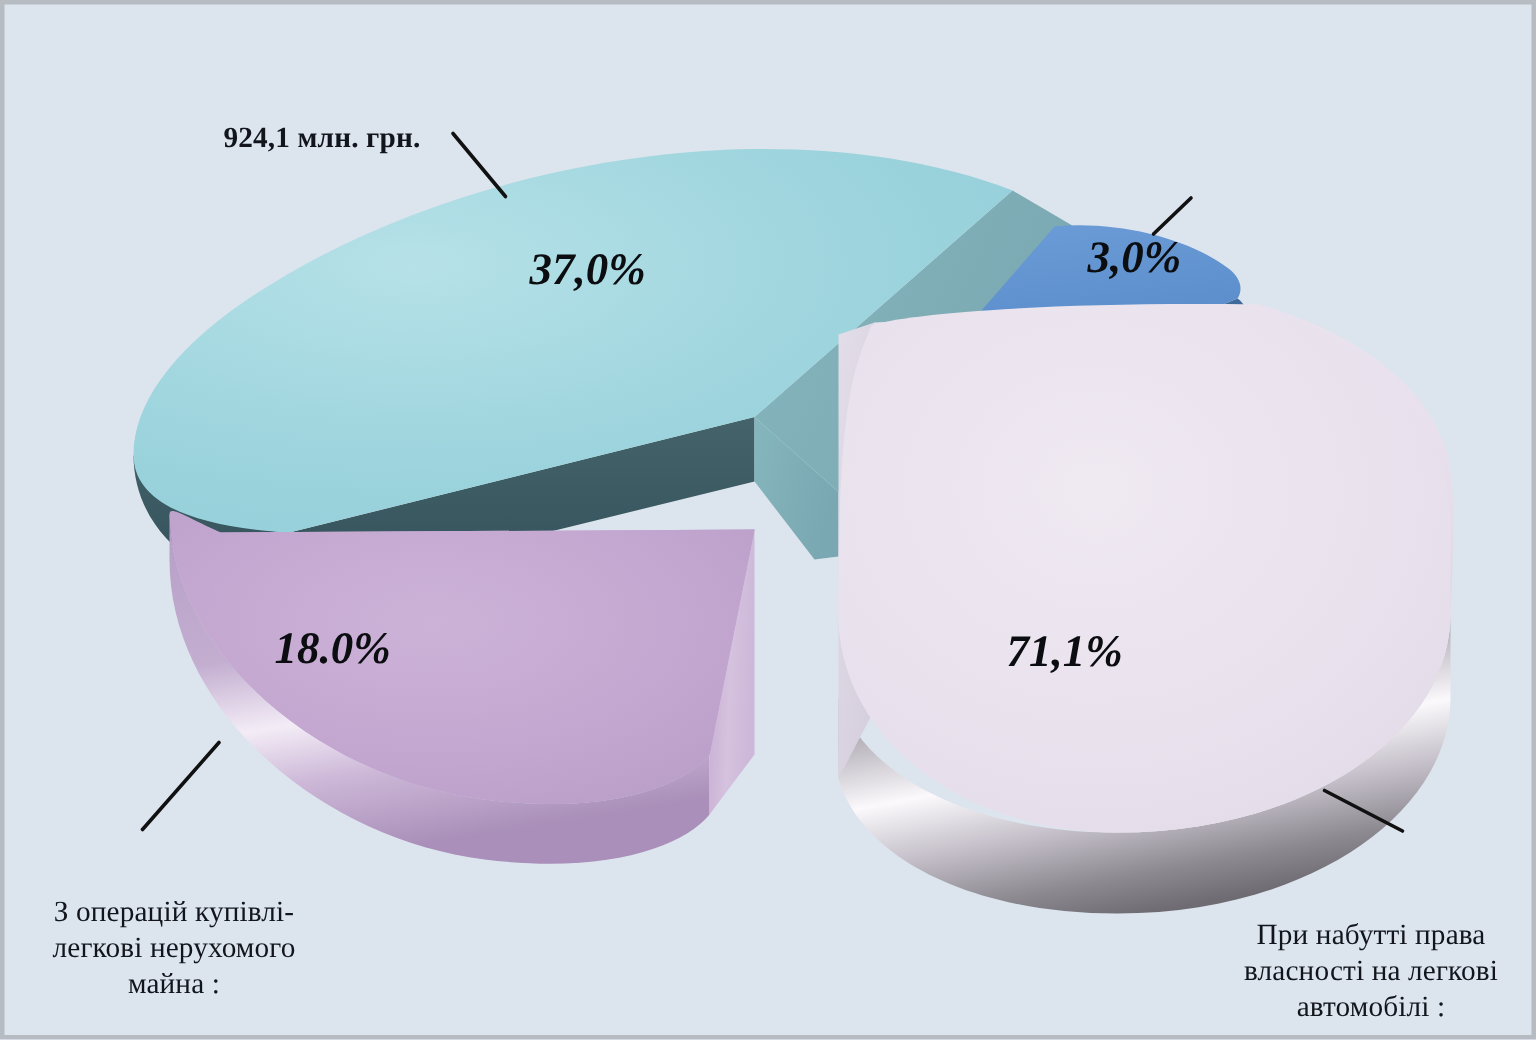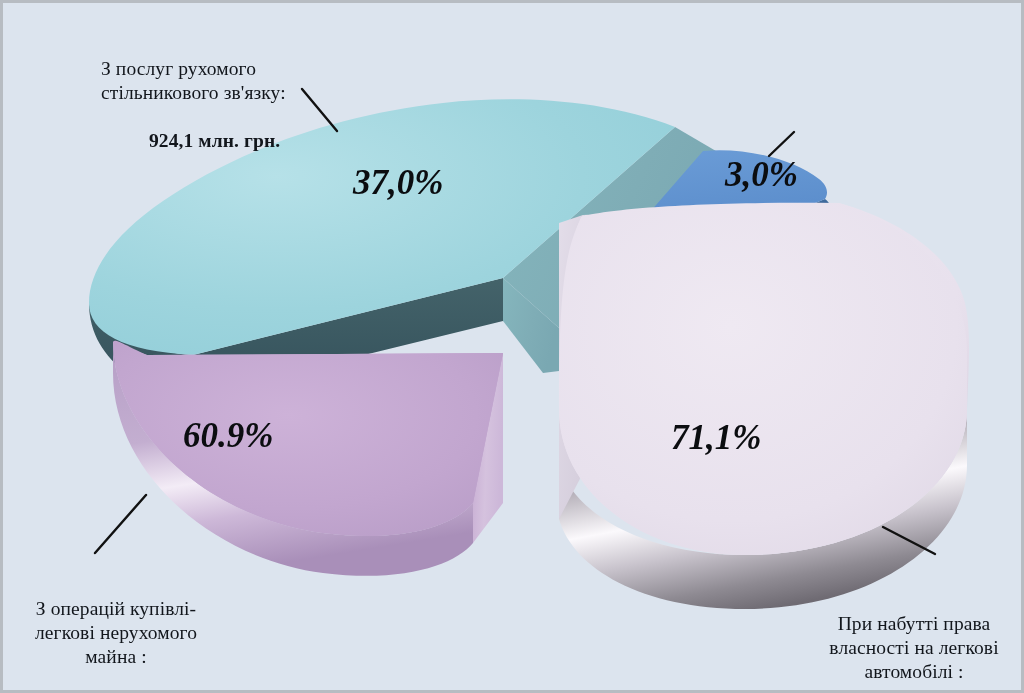--- a/index.html
+++ b/index.html
@@ -27,21 +27,21 @@
   }
   .callout .val{font-weight:bold;margin-left:48px;}
   .callout .ttl{font-weight:normal;}
   #cal-0{left:98px;top:30px;text-align:left;width:300px;}
   #cal-1{left:786px;top:22px;text-align:center;width:232px;}
   #cal-2{left:2px;top:570px;text-align:center;width:222px;}
   #cal-3{left:802px;top:585px;text-align:center;width:218px;}
   .pct{
     position:absolute;
     font-weight:bold;font-style:italic;
-    font-size:35px;
+    font-size:30px;
     color:#0b0d10;
   }
   #pct-0{left:350px;top:160px;}
   #pct-1{left:703px;top:152px;margin-left:19px;}
   #pct-2{left:180px;top:413px;}
   #pct-3{left:668px;top:415px;}
 </style>
 </head>
 <body>
 
@@ -206,26 +206,24 @@
     <g stroke="#111111" stroke-width="2.4" stroke-linecap="round" fill="none">
       <line x1="299" y1="86" x2="334" y2="128"></line>
       <line x1="791" y1="129" x2="766" y2="153"></line>
       <line x1="143" y1="492" x2="92" y2="550"></line>
       <line x1="880" y1="524" x2="932" y2="551"></line>
     </g>
   </svg>
 
   <div class="pct" id="pct-0">37,0%</div>
   <div class="pct" id="pct-1">3,0%</div>
-  <div class="pct" id="pct-2">60.9%</div>
+  <div class="pct" id="pct-2">18.0%</div>
   <div class="pct" id="pct-3">71,1%</div>
 
   <div class="callout" id="cal-0">
-    <span class="ttl">З послуг рухомого
-стільникового зв'язку:</span>
     <br><span class="val">924,1 млн. грн.</span>
   </div>
   <div class="callout" id="cal-2">
     <span class="ttl">З операцій купівлі-
 легкові нерухомого
 майна :</span>
     <br>
   </div>
   <div class="callout" id="cal-3">
     <span class="ttl">При набутті права

